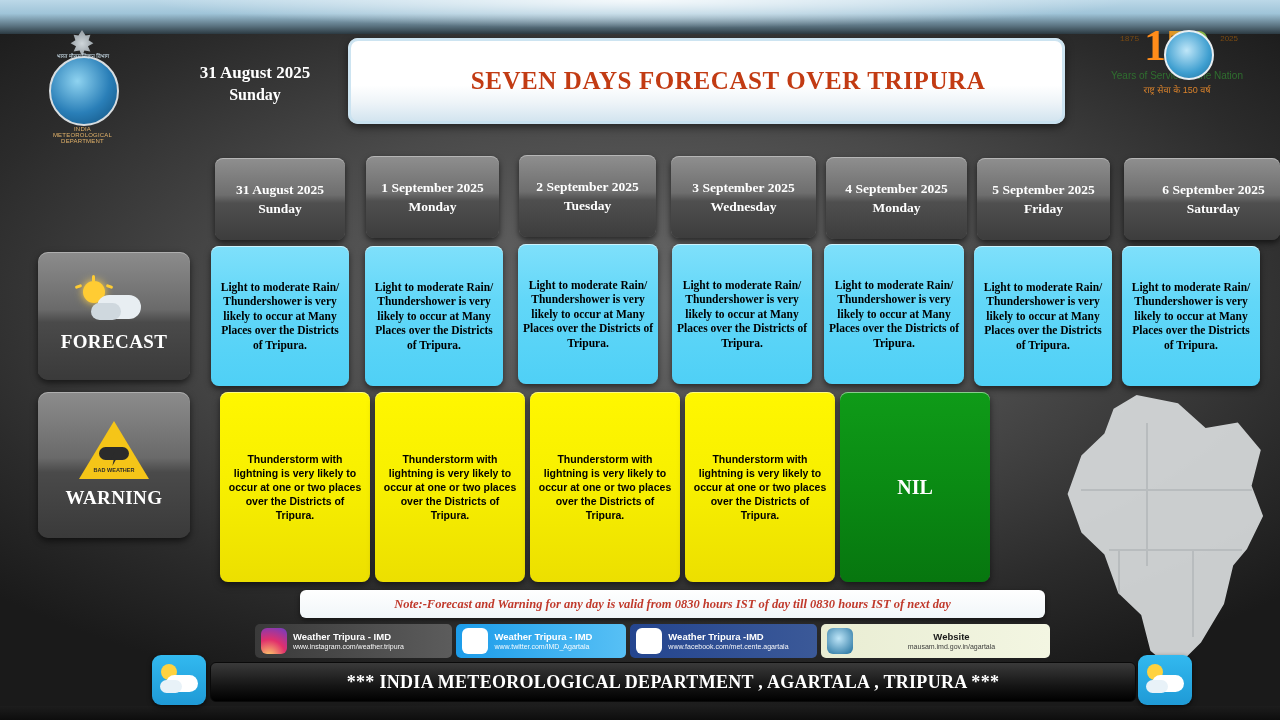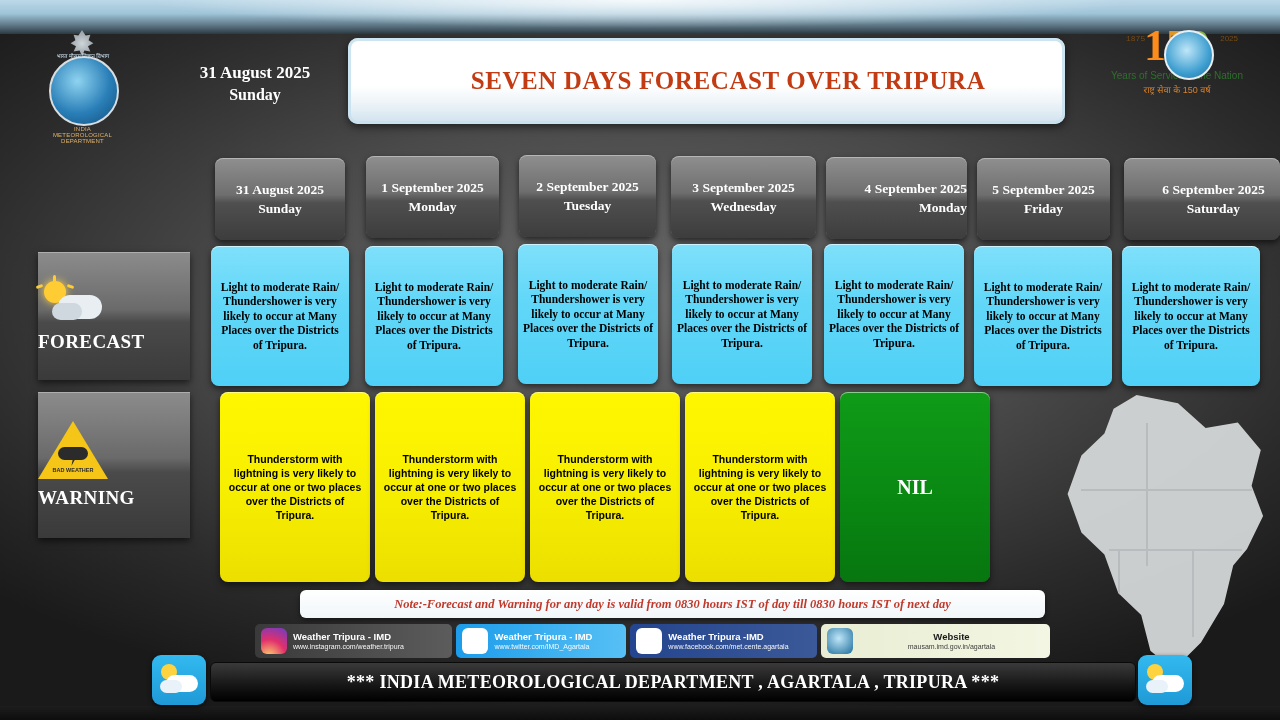--- a/index.html
+++ b/index.html
@@ -70,21 +70,21 @@
   .logo150 .big{
     font-family:"Liberation Serif",serif;font-size:44px;font-weight:bold;line-height:44px;
     background:linear-gradient(90deg,#ff8c1a 0%,#ff8c1a 40%,#7ab648 70%,#2e8b2e 100%);
     -webkit-background-clip:text;background-clip:text;color:transparent;
   }
   .logo150 .seal{
     position:absolute;left:62px;top:6px;width:46px;height:46px;border-radius:50%;
     background:radial-gradient(circle at 45% 40%,#bfe6f8 0%,#3f9fd0 60%,#1d6d9b 100%);
     border:2px solid #e8eef2;
   }
-  .logo150 .y1{font-size:8px;color:#7a4a12;font-family:Liberation Mono, monospace;position:absolute;left:18px;top:10px;margin-left:6px;}
+  .logo150 .y1{font-size:8px;color:#7a4a12;font-family:Liberation Mono, monospace;position:absolute;left:18px;top:10px;}
   .logo150 .y2{font-size:8px;color:#7a4a12;font-family:"Liberation Sans",sans-serif;position:absolute;right:14px;top:10px;}
   .logo150 .sub1{font-size:10px;color:#2f6f2f;font-family:"Liberation Sans",sans-serif;margin-top:2px;}
   .logo150 .sub2{font-size:9px;color:#d9822b;font-family:"Liberation Sans",sans-serif;margin-top:2px;}
 
   
   .map{
     position:absolute;right:10px;top:395px;width:230px;height:275px;
     background:#d9dcdd;
     clip-path:polygon(42% 0%, 60% 3%, 72% 12%, 86% 10%, 96% 20%, 92% 33%, 97% 44%, 90% 56%, 84% 62%, 80% 76%, 70% 90%, 58% 100%, 48% 93%, 44% 80%, 34% 72%, 28% 58%, 18% 50%, 12% 36%, 18% 22%, 28% 14%, 32% 5%);
     opacity:.92;
@@ -121,24 +121,24 @@
     font-family:"Liberation Sans",sans-serif;font-weight:bold;font-size:10.5px;line-height:14px;
     padding:0 8px;box-sizing:border-box;margin-left:15px;
   }
   .wn-yellow{background:linear-gradient(180deg,#fff700 0%, #f7ef00 50%, #ecdf00 100%);}
   .wn-green{
     background:linear-gradient(180deg,#0f9b18 0%, #0a8a13 50%, #07760f 100%);
     color:#fff;font-size:20px;font-family:"Liberation Serif",serif;
   }
 
   .label-box{
-    position:absolute;left:38px;width:152px;border-radius:0;
+    position:absolute;left:38px;width:152px;border-radius:10px;
     background:linear-gradient(180deg,#8c8c8c 0%, #6a6a6a 45%, #4a4a4a 55%, #3a3a3a 100%);
     box-shadow:0 3px 7px rgba(0,0,0,.6), inset 0 1px 0 rgba(255,255,255,.3);
-    display:flex;flex-direction:column;justify-content:center;
+    display:flex;flex-direction:column;align-items:center;justify-content:center;
     color:#fff;font-family:"Liberation Serif",serif;font-weight:bold;
   }
   #forecast-label{top:252px;height:128px;}
   #warning-label{top:392px;height:146px;}
   .label-box .cap{font-size:19px;letter-spacing:.4px;margin-top:6px;}
 
   .sunicon{position:relative;width:74px;height:46px;}
   .sunicon .sun{position:absolute;left:6px;top:2px;width:22px;height:22px;border-radius:50%;background:#ffcc33;box-shadow:0 0 8px #ffd34d;}
   .sunicon .ray{position:absolute;background:#ffcc33;width:3px;height:7px;border-radius:2px;}
   .sunicon .c1{position:absolute;left:20px;top:16px;width:44px;height:24px;border-radius:14px;background:#e8eef2;}
@@ -281,21 +281,21 @@
     <div class="l2">Monday</div>
   </div>
   <div class="day-head" style="left:519px;top:155px;width:137px;">
     <div class="l1">2 September 2025</div>
     <div class="l2">Tuesday</div>
   </div>
   <div class="day-head" style="left:671px;top:156px;width:145px;">
     <div class="l1">3 September 2025</div>
     <div class="l2">Wednesday</div>
   </div>
-  <div class="day-head" style="left:826px;top:157px;width:141px;text-align:right;">
+  <div class="day-head" style="left:826px;top:157px;width:141px;">
     <div class="l1">4 September 2025</div>
     <div class="l2">Monday</div>
   </div>
   <div class="day-head" style="left:977px;top:158px;width:133px;">
     <div class="l1">5 September 2025</div>
     <div class="l2">Friday</div>
   </div>
   <div class="day-head" style="left:1124px;top:158px;width:133px;padding-left:23px;">
     <div class="l1">6 September 2025</div>
     <div class="l2">Saturday</div>

